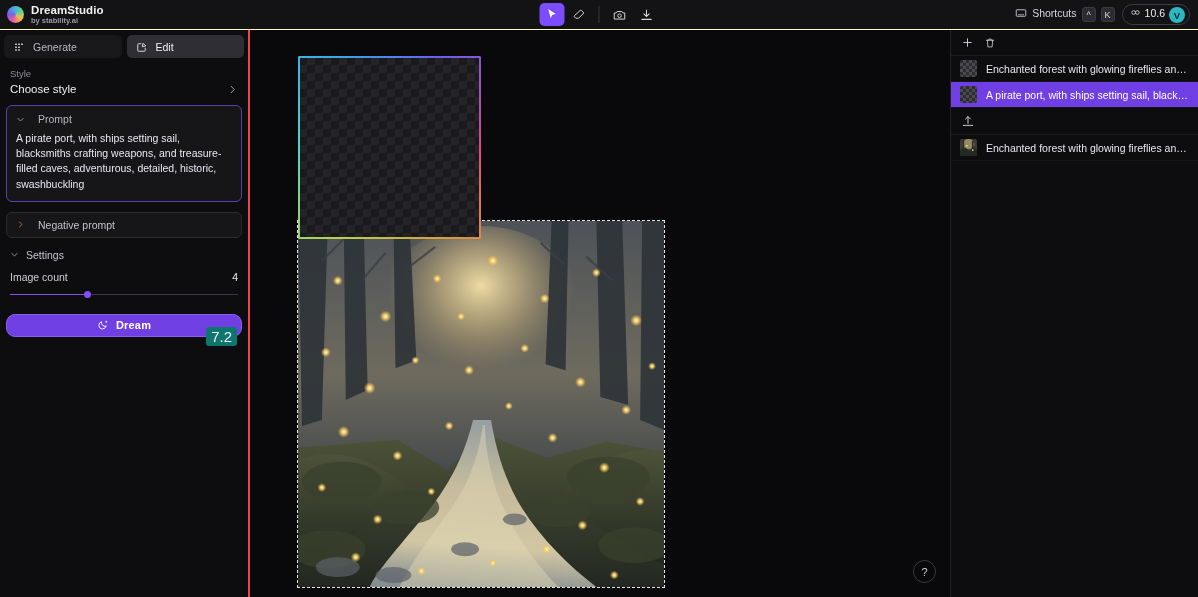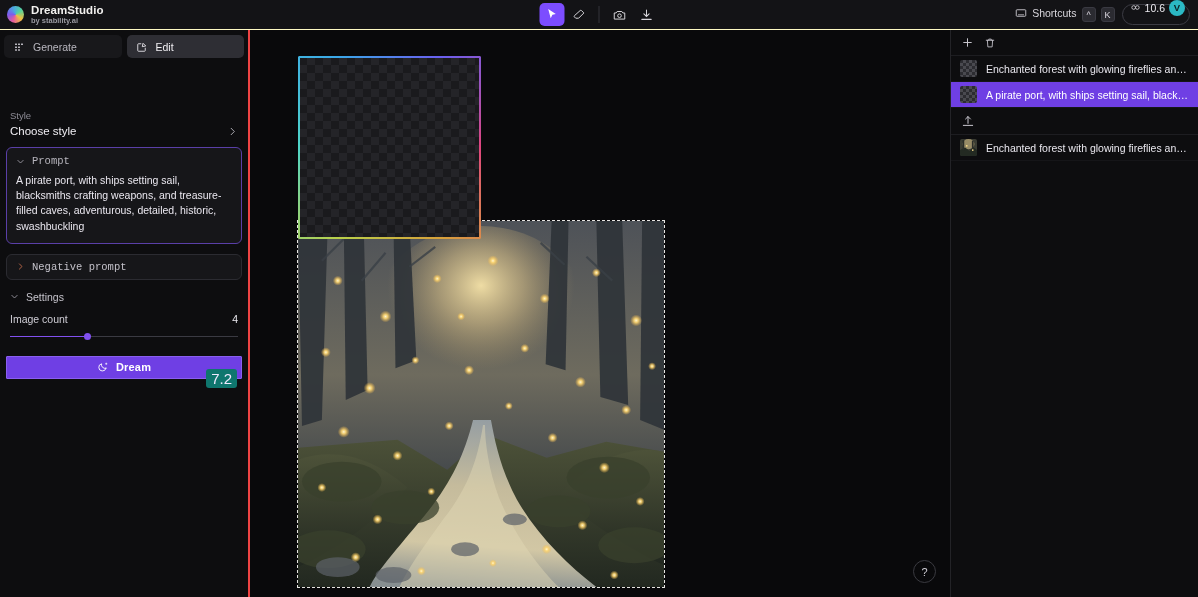--- a/index.html
+++ b/index.html
@@ -46,21 +46,21 @@
     padding-right: 8px; font-size: 10.5px; color: #d8d6dc;
   }
   .shortcuts { display: flex; gap: 5px; }
   .kbd {
     min-width: 14px; height: 15px; padding: 0 3px;
     background: #2b2b31; border: 1px solid #3a3a42; border-radius: 3px;
     font-size: 9px; display: flex; align-items: center; justify-content: center;
     color: #ddd9e2;
   }
   .credits {
-    display: flex; align-items: center; gap: 4px;
+    display: flex; align-items: flex-start; gap: 4px;
     border: 1px solid #3c3c44; border-radius: 11px;
     padding: 2px 4px 16px 7px; height: 21px;
   }
   .credits-val { font-size: 10.5px; color: #eceaf0; }
   .avatar {
     width: 16px; height: 16px; border-radius: 50%;
     background: #2bb8c4; color: #0b2326;
     font-size: 9.5px; font-weight: bold;
     display: flex; align-items: center; justify-content: center;
   }
@@ -78,34 +78,34 @@
   }
   .mode-tabs { display: flex; gap: 5px; padding: 5px 0 4px; }
   .mode-tab {
     flex: 1; height: 23px; border-radius: 5px;
     background: #18181b; color: #b9b7bf;
     display: flex; align-items: center; gap: 8px;
     padding-left: 9px; font-size: 10.5px; cursor: pointer;
   }
   .mode-tab.active { background: #2e2e34; color: #f1eff3; }
 
-  .style-row { padding: 6px 6px 8px; margin-top: 42px; }
+  .style-row { padding: 6px 6px 8px; }
   .style-label { font-size: 9.5px; color: #8e8c96; margin-bottom: 4px; }
   .style-value-row {
     display: flex; align-items: center; justify-content: space-between; cursor: pointer;
   }
   .style-value { font-size: 11.5px; color: #f0eef3; }
 
   .panel-box {
     border-radius: 6px; background: #161619;
     border: 1px solid #2b2b31; margin: 2px 2px 8px;
     padding: 7px 9px 9px;
   }
   .panel-box.prompt { border-color: #5a3fa8; }
-  .box-head { display: flex; align-items: center; gap: 7px; font-size: 10.5px; color: #b7b5bd; font-family: Liberation Mono, monospace; }
+  .box-head { display: flex; align-items: center; gap: 13px; font-size: 10.5px; color: #b7b5bd; }
   .box-head.neg { color: #c3c1c9; }
   .prompt-text {
     margin-top: 6px; font-size: 10.5px; line-height: 1.45;
     color: #eae7ef; white-space: pre-wrap;
   }
   .panel-box.neg { padding: 6px 9px; margin-bottom: 9px; }
 
   .section-head {
     display: flex; align-items: center; gap: 7px;
     font-size: 10.5px; color: #c6c4cc; padding: 2px 6px 6px;
@@ -123,21 +123,21 @@
   }
   .slider-thumb {
     position: absolute; top: 1.5px; left: 34%; margin-left: -3.5px;
     width: 7px; height: 7px; border-radius: 50%; background: #8150f0;
   }
   .advanced-row {
     display: flex; align-items: center; gap: 8px;
     padding: 16px 6px 0; font-size: 10.5px; color: #cfcdd5; cursor: pointer;
   }
   .dream-btn {
-    margin: 14px 2px 0; height: 23px; border-radius: 1px;
+    margin: 14px 2px 0; height: 23px; border-radius: 9px;
     background: #6f3fe4; border: 1px solid #8a5ff0;
     display: flex; align-items: center; justify-content: center; position: relative;
     cursor: pointer;
   }
   .dream-label { font-size: 11px; color: #fff; font-weight: bold; letter-spacing: .2px; }
   .dream-icon { margin-right: 7px; display: flex; }
   .dream-cost {
     position: absolute; right: 4px; top: 3.5px;
     background: #0f766e; border-radius: 3px;
     font-size: 15px; color: #efe9ff; padding: 1px 5px; margin-top: 9px;

